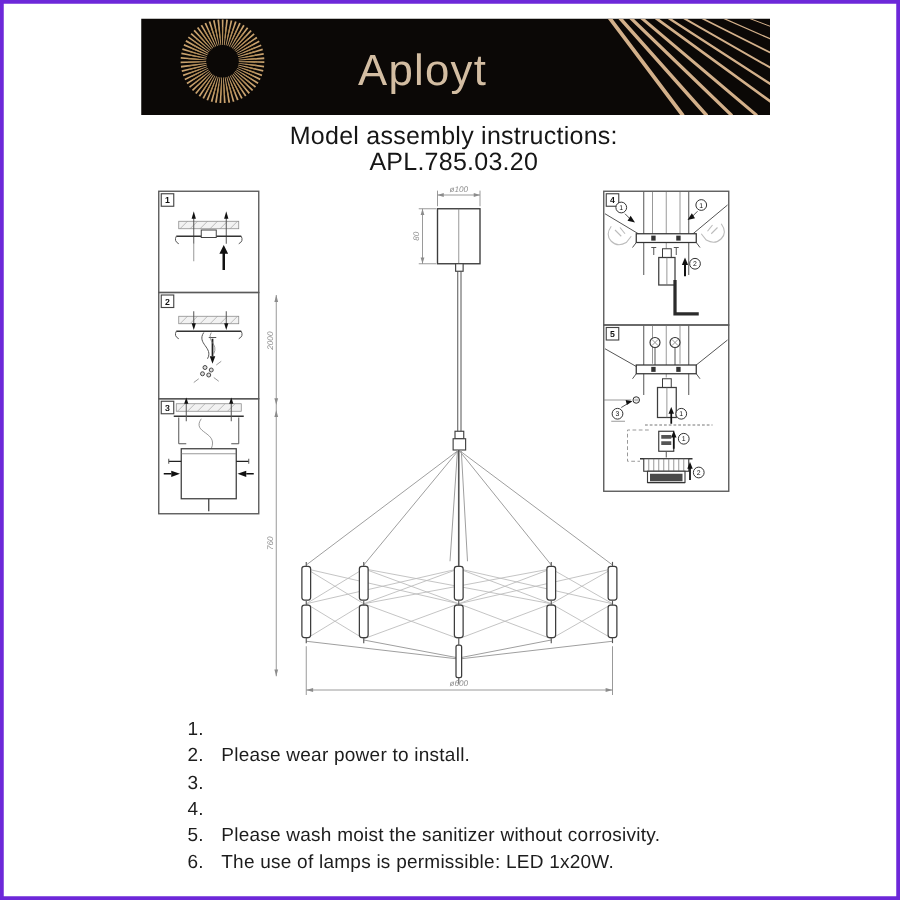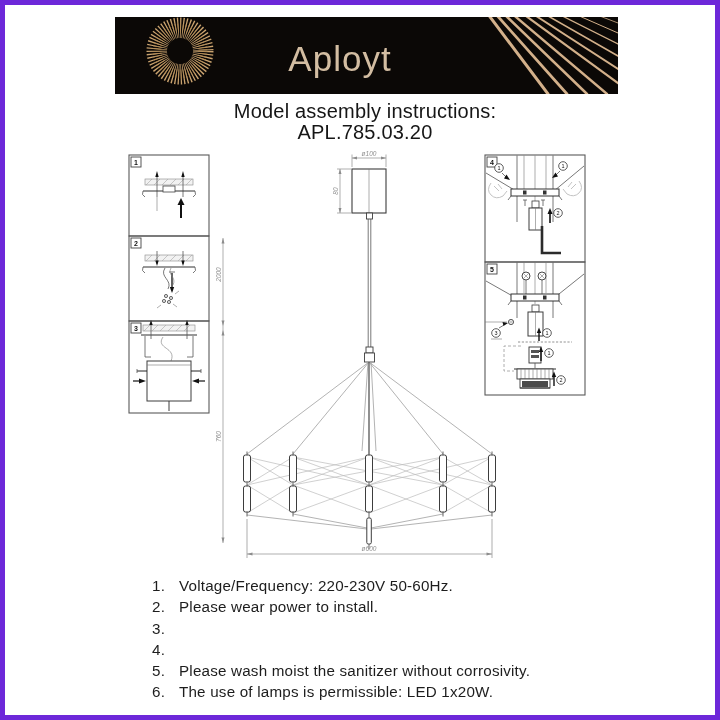--- a/index.html
+++ b/index.html
@@ -1,16 +1,16 @@
 <!DOCTYPE html>
 <html><head>
 <meta charset="utf-8">
 <style>
   html,body{margin:0;padding:0;background:#888;}
-  .page{position:relative;width:720px;height:720px;background:#fff;border:5px solid #6d28d9;
+  .page{position:relative;width:720px;height:720px;background:#fff;border:3px solid #6d28d9;
         box-sizing:border-box;font-family:"Liberation Sans",sans-serif;overflow:hidden;}
   
   .banner{position:absolute;left:110px;top:12px;width:503px;height:77px;background:#0b0806;overflow:hidden;}
   .banner svg{position:absolute;left:0;top:0;}
   .brand{position:absolute;left:125px;top:22px;width:200px;text-align:center;
          color:#d3bda2;font-size:35px;letter-spacing:1px;font-weight:400;}
   
   .titleblock{position:absolute;left:0;top:96px;width:720px;text-align:center;
               color:#161616;font-size:20px;line-height:20.5px;letter-spacing:.2px;}
   
@@ -399,21 +399,20 @@
         <text class="badgetxt" x="556" y="377" text-anchor="middle">2</text>
         <line x1="549" y1="381" x2="549" y2="371" stroke="#111" stroke-width="1.4"></line>
         <polygon class="blk" points="549,366.5 546.8,372 551.2,372"></polygon>
       </g>
     </g>
   </svg>
 
   <div class="instructions">
     <div class="ins-row">
       <span class="ins-num">1.</span>
-      <span class="ins-text">Voltage/Frequency: 220-230V 50-60Hz.</span>
     </div>
     <div class="ins-row">
       <span class="ins-num">2.</span>
       <span class="ins-text">Please wear power to install.</span>
     </div>
     <div class="ins-row">
       <span class="ins-num">3.</span>
     </div>
     <div class="ins-row">
       <span class="ins-num">4.</span>

